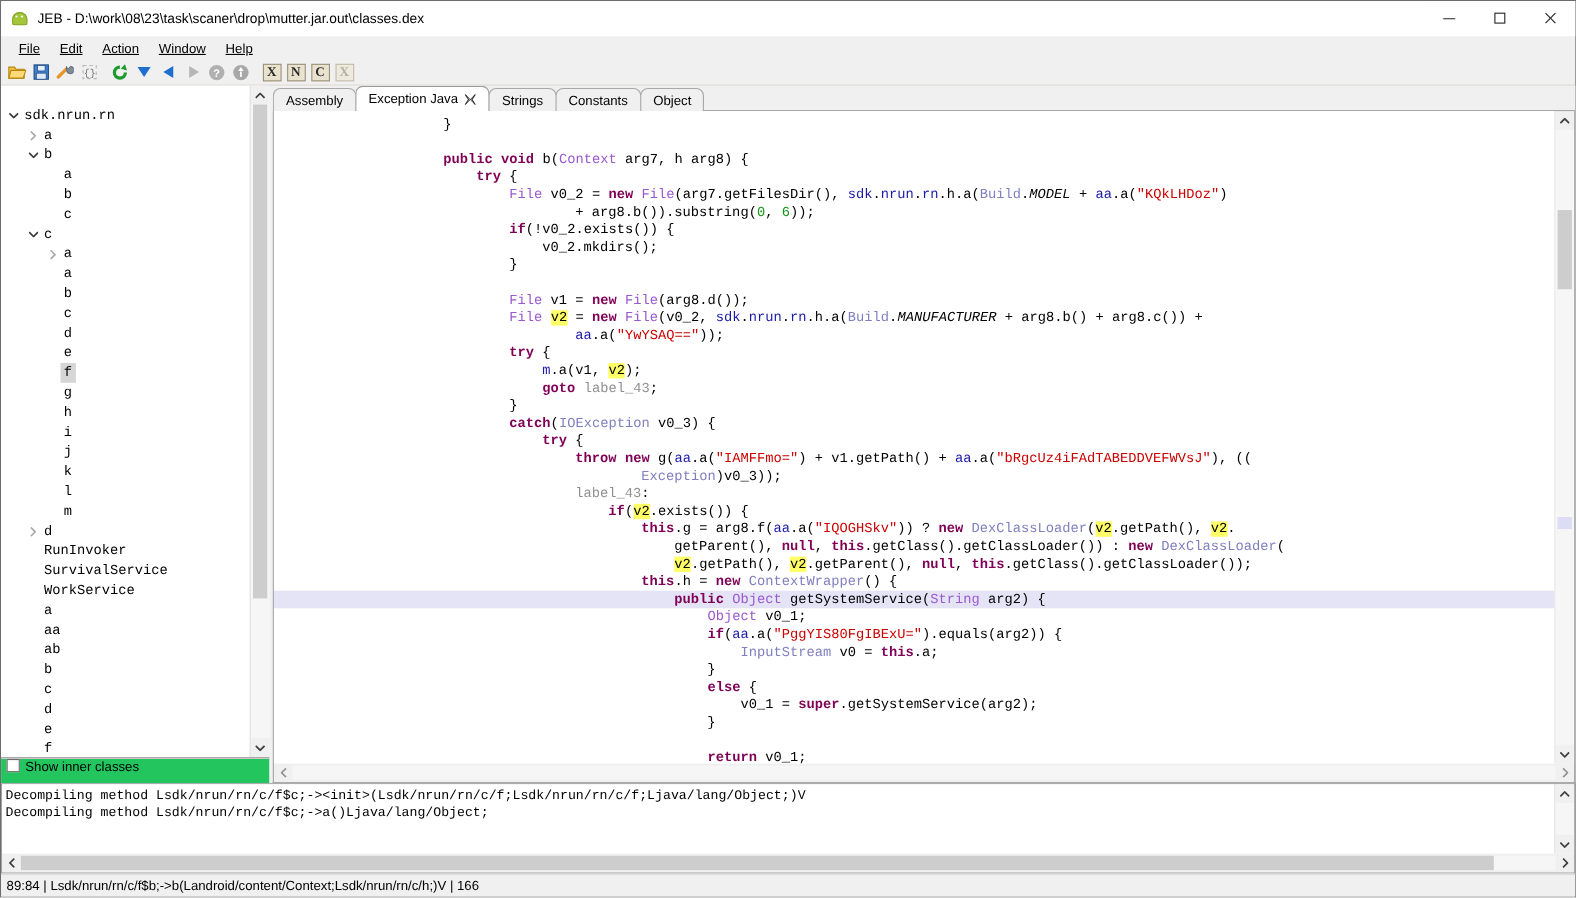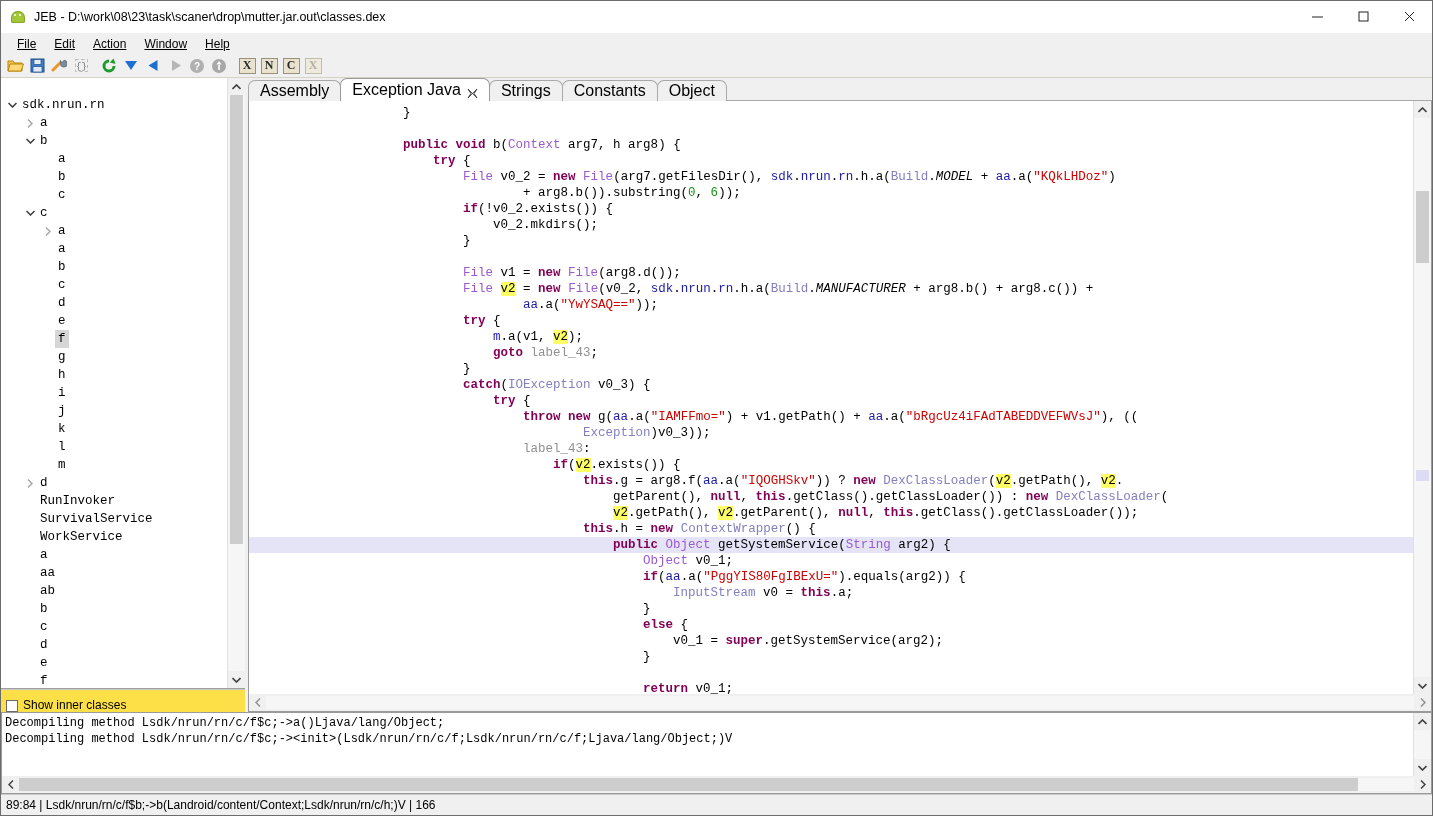--- a/index.html
+++ b/index.html
@@ -120,42 +120,42 @@
   .sb-track{flex:1 1 auto;position:relative;background:#f6f6f6;}
   .sb-thumb{position:absolute;left:2px;right:2px;background:#cdcdcd;}
   .hsb{
     height:17px;flex:0 0 17px;background:#f0f0f0;display:flex;align-items:center;
   }
   .sb-arrow-h{width:17px;flex:0 0 17px;display:flex;align-items:center;justify-content:center;}
   .sb-track-h{flex:1 1 auto;position:relative;background:#f6f6f6;height:13px;margin:2px 0;}
   .sb-thumb-h{position:absolute;top:0;bottom:0;background:#cdcdcd;}
 
   .showinner{
-    height:22px;flex:0 0 22px;display:flex;align-items:flex-end;
-    background:#fde047;padding-left:5px;
+    height:22px;flex:0 0 22px;display:flex;align-items:flex-start;
+    background:#22c55e;padding-left:5px;
     border-top:1px solid #c8c8c8;
   }
   .cbox{
     width:12px;height:12px;border:1px solid #6b6b6b;background:#fff;
     margin-right:5px;flex:0 0 12px;box-sizing:border-box;
   }
   .showinner .lbl{font-size:12px;color:#000;}
 
   
   .rightpane{
     flex:1 1 auto;display:flex;flex-direction:column;min-width:0;min-height:0;
     background:#f0f0f0;padding-left:3px;
   }
   .tabstrip{
     height:23px;flex:0 0 23px;display:flex;align-items:flex-end;
     background:#f0f0f0;position:relative;
   }
   .tab{
     height:21px;display:flex;align-items:center;gap:6px;
-    padding:0 11px;font-size:16px;color:#000;white-space:nowrap;
+    padding:0 11px;font-size:12px;color:#000;white-space:nowrap;
     border:1px solid #a8a8a8;border-bottom:none;background:#f0f0f0;
     border-radius:7px 7px 0 0;margin-right:-1px;box-sizing:border-box;
   }
   .tab.active{
     background:#ffffff;height:23px;border-color:#9a9a9a;font-weight:normal;
     position:relative;z-index:3;
   }
   .tabclose{
     display:inline-block;width:11px;height:11px;position:relative;flex:0 0 11px;
   }
@@ -566,21 +566,21 @@
                 <path d="M1 0.5 L5 4.5 L1 8.5" fill="none" stroke="#909090" stroke-width="1.5"></path>
               </svg>
           </div>
         </div>
       </div>
     </div>
   </div>
 
   <div class="logpane">
     <div class="logbody">
-      <div class="logtext" id="logtext"><div>Decompiling method Lsdk/nrun/rn/c/f$c;-&gt;a()Ljava/lang/Object;</div><div>Decompiling method Lsdk/nrun/rn/c/f$c;-&gt;&lt;init&gt;(Lsdk/nrun/rn/c/f;Lsdk/nrun/rn/c/f;Ljava/lang/Object;)V</div></div>
+      <div class="logtext" id="logtext"><div>Decompiling method Lsdk/nrun/rn/c/f$c;-&gt;&lt;init&gt;(Lsdk/nrun/rn/c/f;Lsdk/nrun/rn/c/f;Ljava/lang/Object;)V</div><div>Decompiling method Lsdk/nrun/rn/c/f$c;-&gt;a()Ljava/lang/Object;</div></div>
       <div class="vsb">
         <div class="sb-arrow">
           <svg width="9" height="6" viewBox="0 0 9 6">
               <path d="M0.5 5 L4.5 1 L8.5 5" fill="none" stroke="#404040" stroke-width="1.6"></path>
             </svg>
         </div>
         <div class="sb-track"></div>
         <div class="sb-arrow">
           <svg width="9" height="6" viewBox="0 0 9 6">
               <path d="M0.5 1 L4.5 5 L8.5 1" fill="none" stroke="#404040" stroke-width="1.6"></path>

